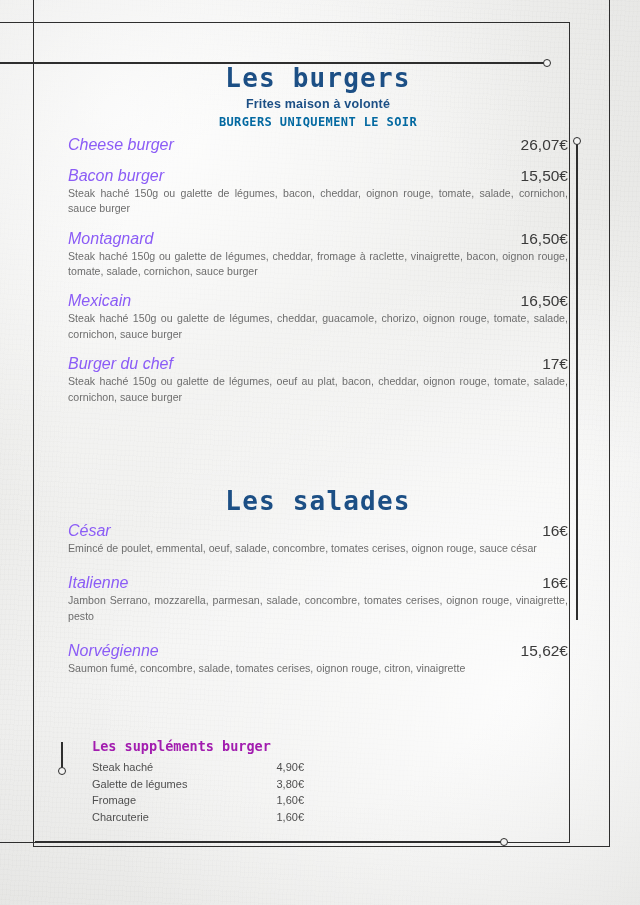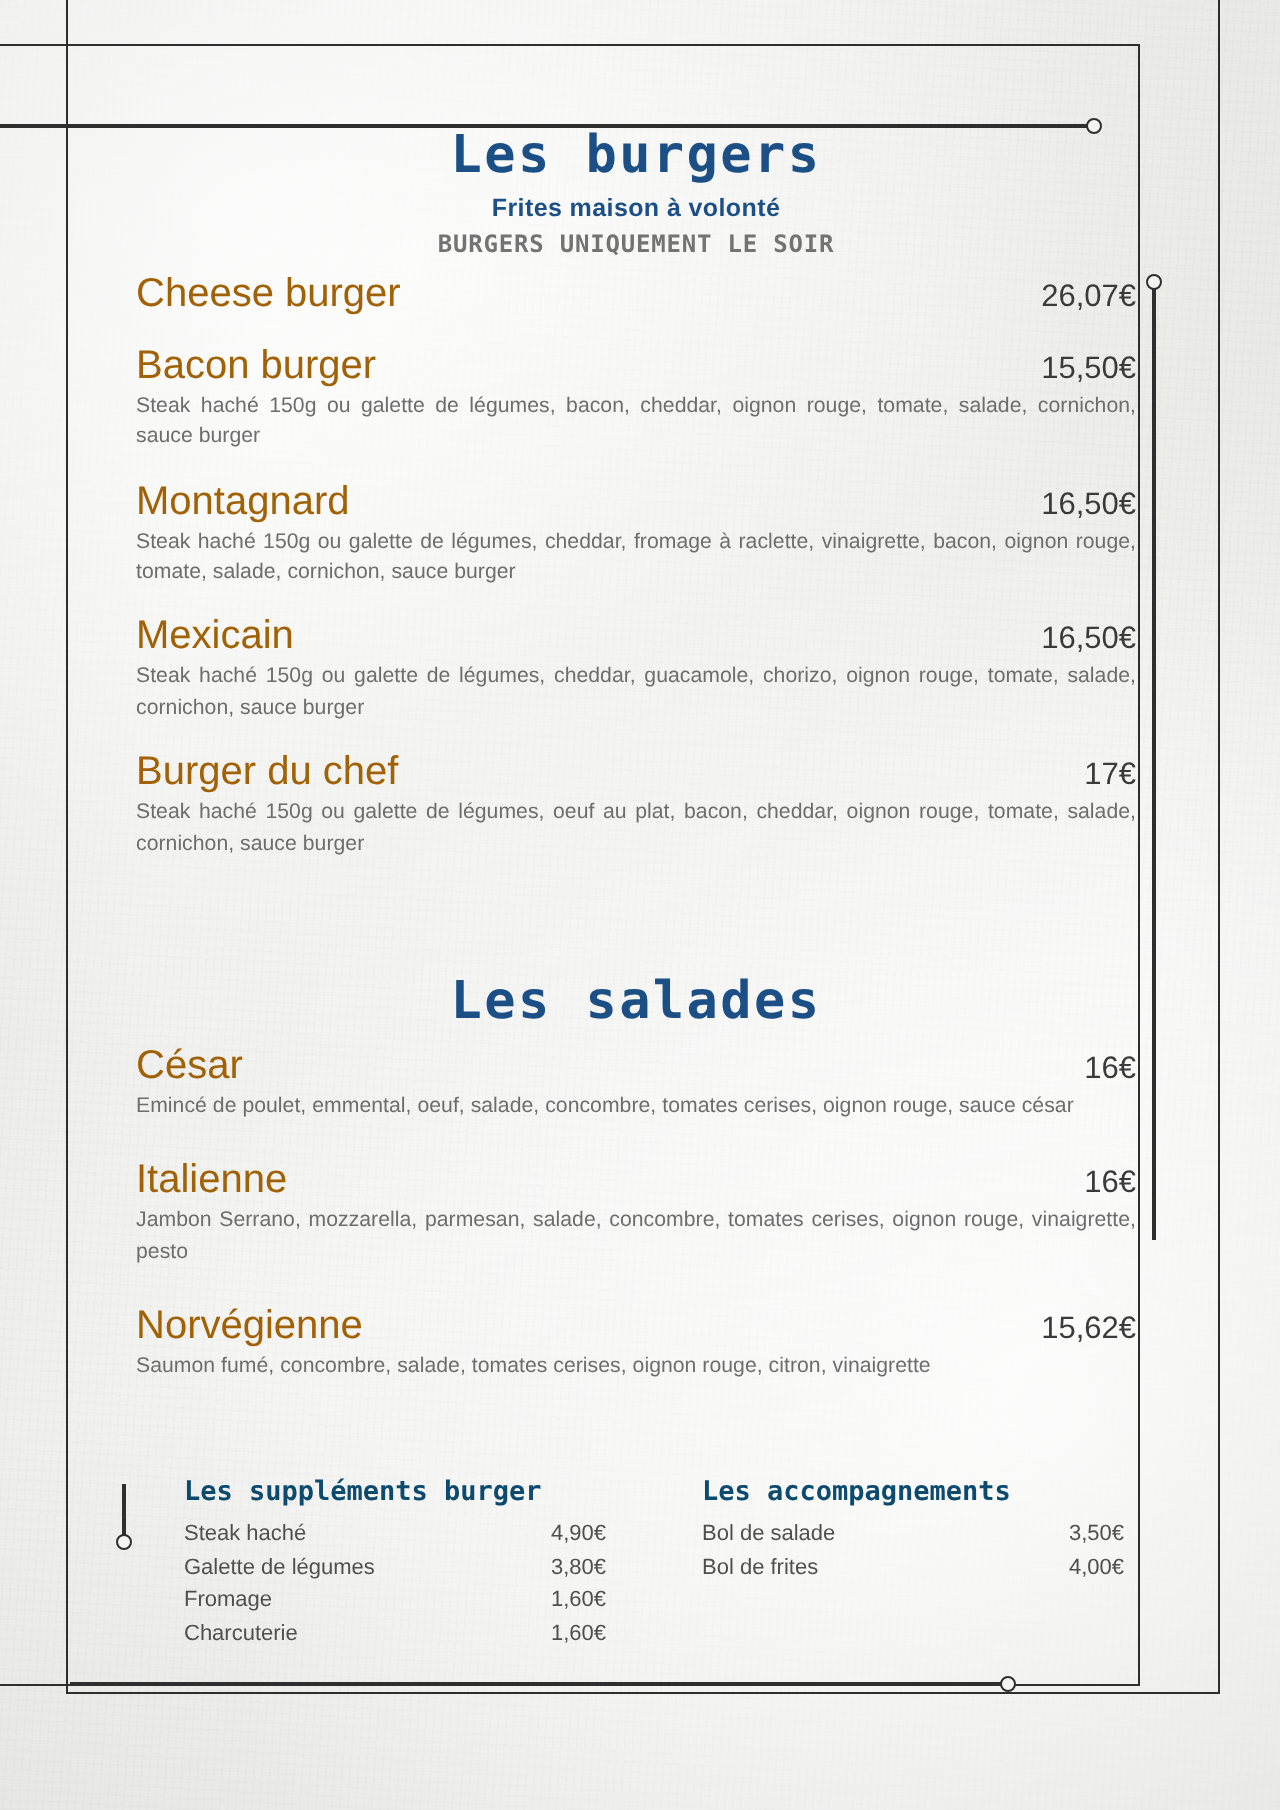--- a/index.html
+++ b/index.html
@@ -106,42 +106,43 @@
     font-size: 12.5px;
     color: #1c4f85;
     letter-spacing: 0.2px;
     margin: 3px 0 0 0;
   }
   .section-note {
     text-align: center;
     font-family: "DejaVu Sans Mono", monospace;
     font-weight: bold;
     font-size: 12px;
-    color: #737373;
+    color: #0369a1;
     letter-spacing: 0.4px;
     margin: 4px 0 0 0;
   }
 
   .burgers-head { position: absolute; left: 0; top: 64px; width: 500px; }
   .burger-list  { position: absolute; left: 0; top: 136px; width: 500px; }
   .salads-head  { position: absolute; left: 0; top: 487px; width: 500px; }
   .salad-list   { position: absolute; left: 0; top: 522px; width: 500px; }
   .extras       { position: absolute; left: 24px; top: 738px; width: 470px; }
 
   .item { margin-bottom: 12px; }
   .item-head {
     display: flex;
     align-items: baseline;
     justify-content: space-between;
   }
   .item-name {
     font-family: "Liberation Sans", sans-serif;
-    font-size: 20px;
-    color: #a16207;
+    font-size: 16px;
+    color: #8b5cf6;
     font-weight: normal;
+    font-style: italic;
   }
   .item-price {
     font-family: "Liberation Sans", sans-serif;
     font-size: 15.5px;
     color: #3a3a3a;
     white-space: nowrap;
   }
   .item-desc {
     font-family: "Liberation Sans", sans-serif;
     font-size: 10.6px;
@@ -159,21 +160,21 @@
   
   .extras-grid {
     display: flex;
     gap: 48px;
   }
   .extras-col { width: 212px; }
   .extras-title {
     font-family: "DejaVu Sans Mono", monospace;
     font-weight: bold;
     font-size: 13.5px;
-    color: #0c4a6e;
+    color: #a21caf;
     letter-spacing: 0px;
     margin: 0 0 5px 0;
     white-space: nowrap;
   }
   .extras-row {
     display: flex;
     justify-content: space-between;
     font-family: "Liberation Sans", sans-serif;
     font-size: 11px;
     color: #4f4f4f;
@@ -287,28 +288,17 @@
         <div class="extras-row">
           <span class="ex-label">Fromage</span>
           <span class="ex-price">1,60€</span>
         </div>
         <div class="extras-row">
           <span class="ex-label">Charcuterie</span>
           <span class="ex-price">1,60€</span>
         </div>
       </div>
 
-      <div class="extras-col">
-        <div class="extras-title">Les accompagnements</div>
-        <div class="extras-row">
-          <span class="ex-label">Bol de salade</span>
-          <span class="ex-price">3,50€</span>
-        </div>
-        <div class="extras-row">
-          <span class="ex-label">Bol de frites</span>
-          <span class="ex-price">4,00€</span>
-        </div>
-      </div>
 
     </div>
   </div>
 
 </div>
 
 </body></html>

